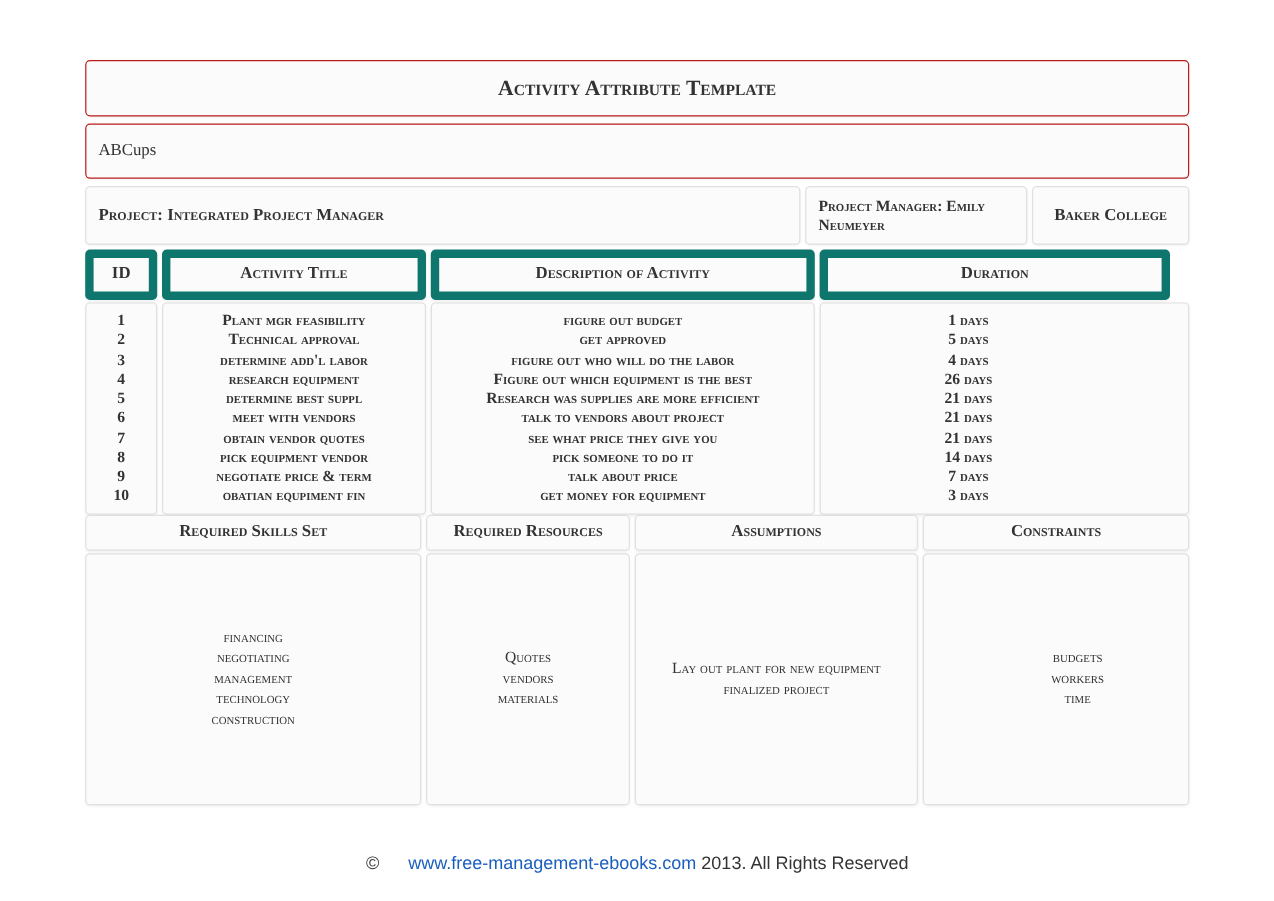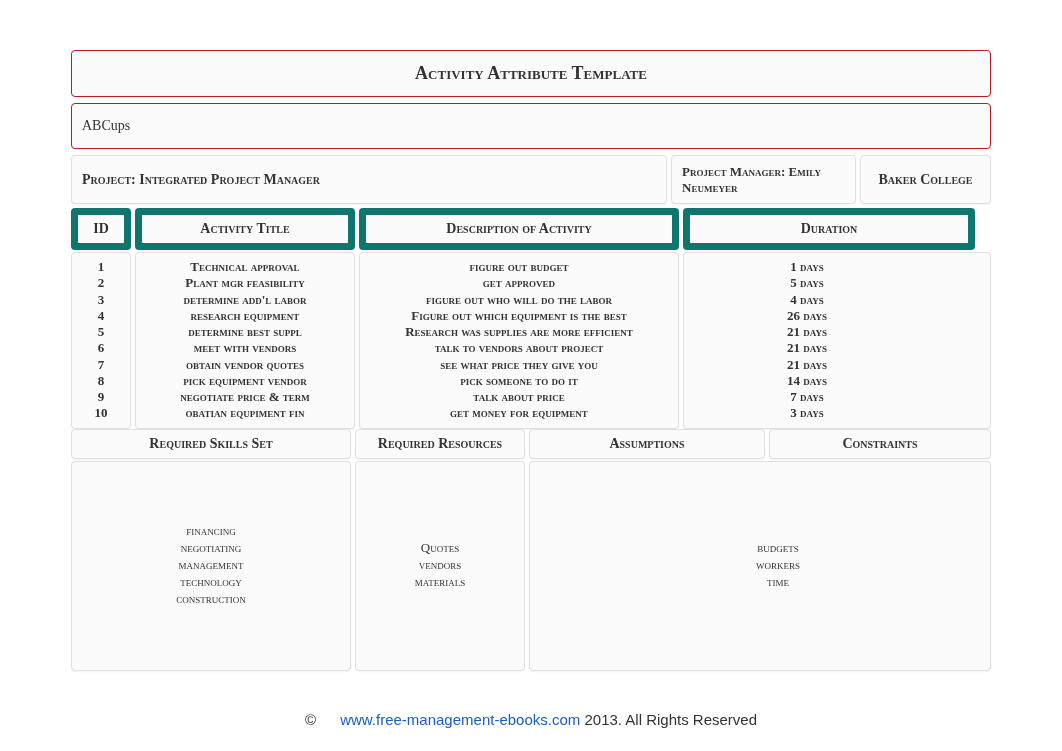--- a/index.html
+++ b/index.html
@@ -181,22 +181,22 @@
           <div class="row">3</div>
           <div class="row">4</div>
           <div class="row">5</div>
           <div class="row">6</div>
           <div class="row">7</div>
           <div class="row">8</div>
           <div class="row">9</div>
           <div class="row">10</div>
         </div>
       <div class="col-title" id="col-title">
+          <div class="row">Plant mgr feasibility</div>
           <div class="row">Technical approval</div>
-          <div class="row">Plant mgr feasibility</div>
           <div class="row">determine add'l labor</div>
           <div class="row">research equipment</div>
           <div class="row">determine best suppl</div>
           <div class="row">meet with vendors</div>
           <div class="row">obtain vendor quotes</div>
           <div class="row">pick equipment vendor</div>
           <div class="row">negotiate price &amp; term</div>
           <div class="row">obatian equpiment fin</div>
         </div>
       <div class="col-desc" id="col-desc">
@@ -239,20 +239,24 @@
           <div class="line">negotiating</div>
           <div class="line">management</div>
           <div class="line">technology</div>
           <div class="line">construction</div>
         </div>
       <div class="bcol-res" id="res-box">
           <div class="line">Quotes</div>
           <div class="line">vendors</div>
           <div class="line">materials</div>
         </div>
+      <div class="bcol-assump" id="assump-box">
+          <div class="line">Lay out plant for new equipment</div>
+          <div class="line">finalized project</div>
+        </div>
       <div class="bcol-constr" id="constr-box">
           <div class="line">budgets</div>
           <div class="line">workers</div>
           <div class="line">time</div>
         </div>
     </div>
   </div>
 
 </div>
 

